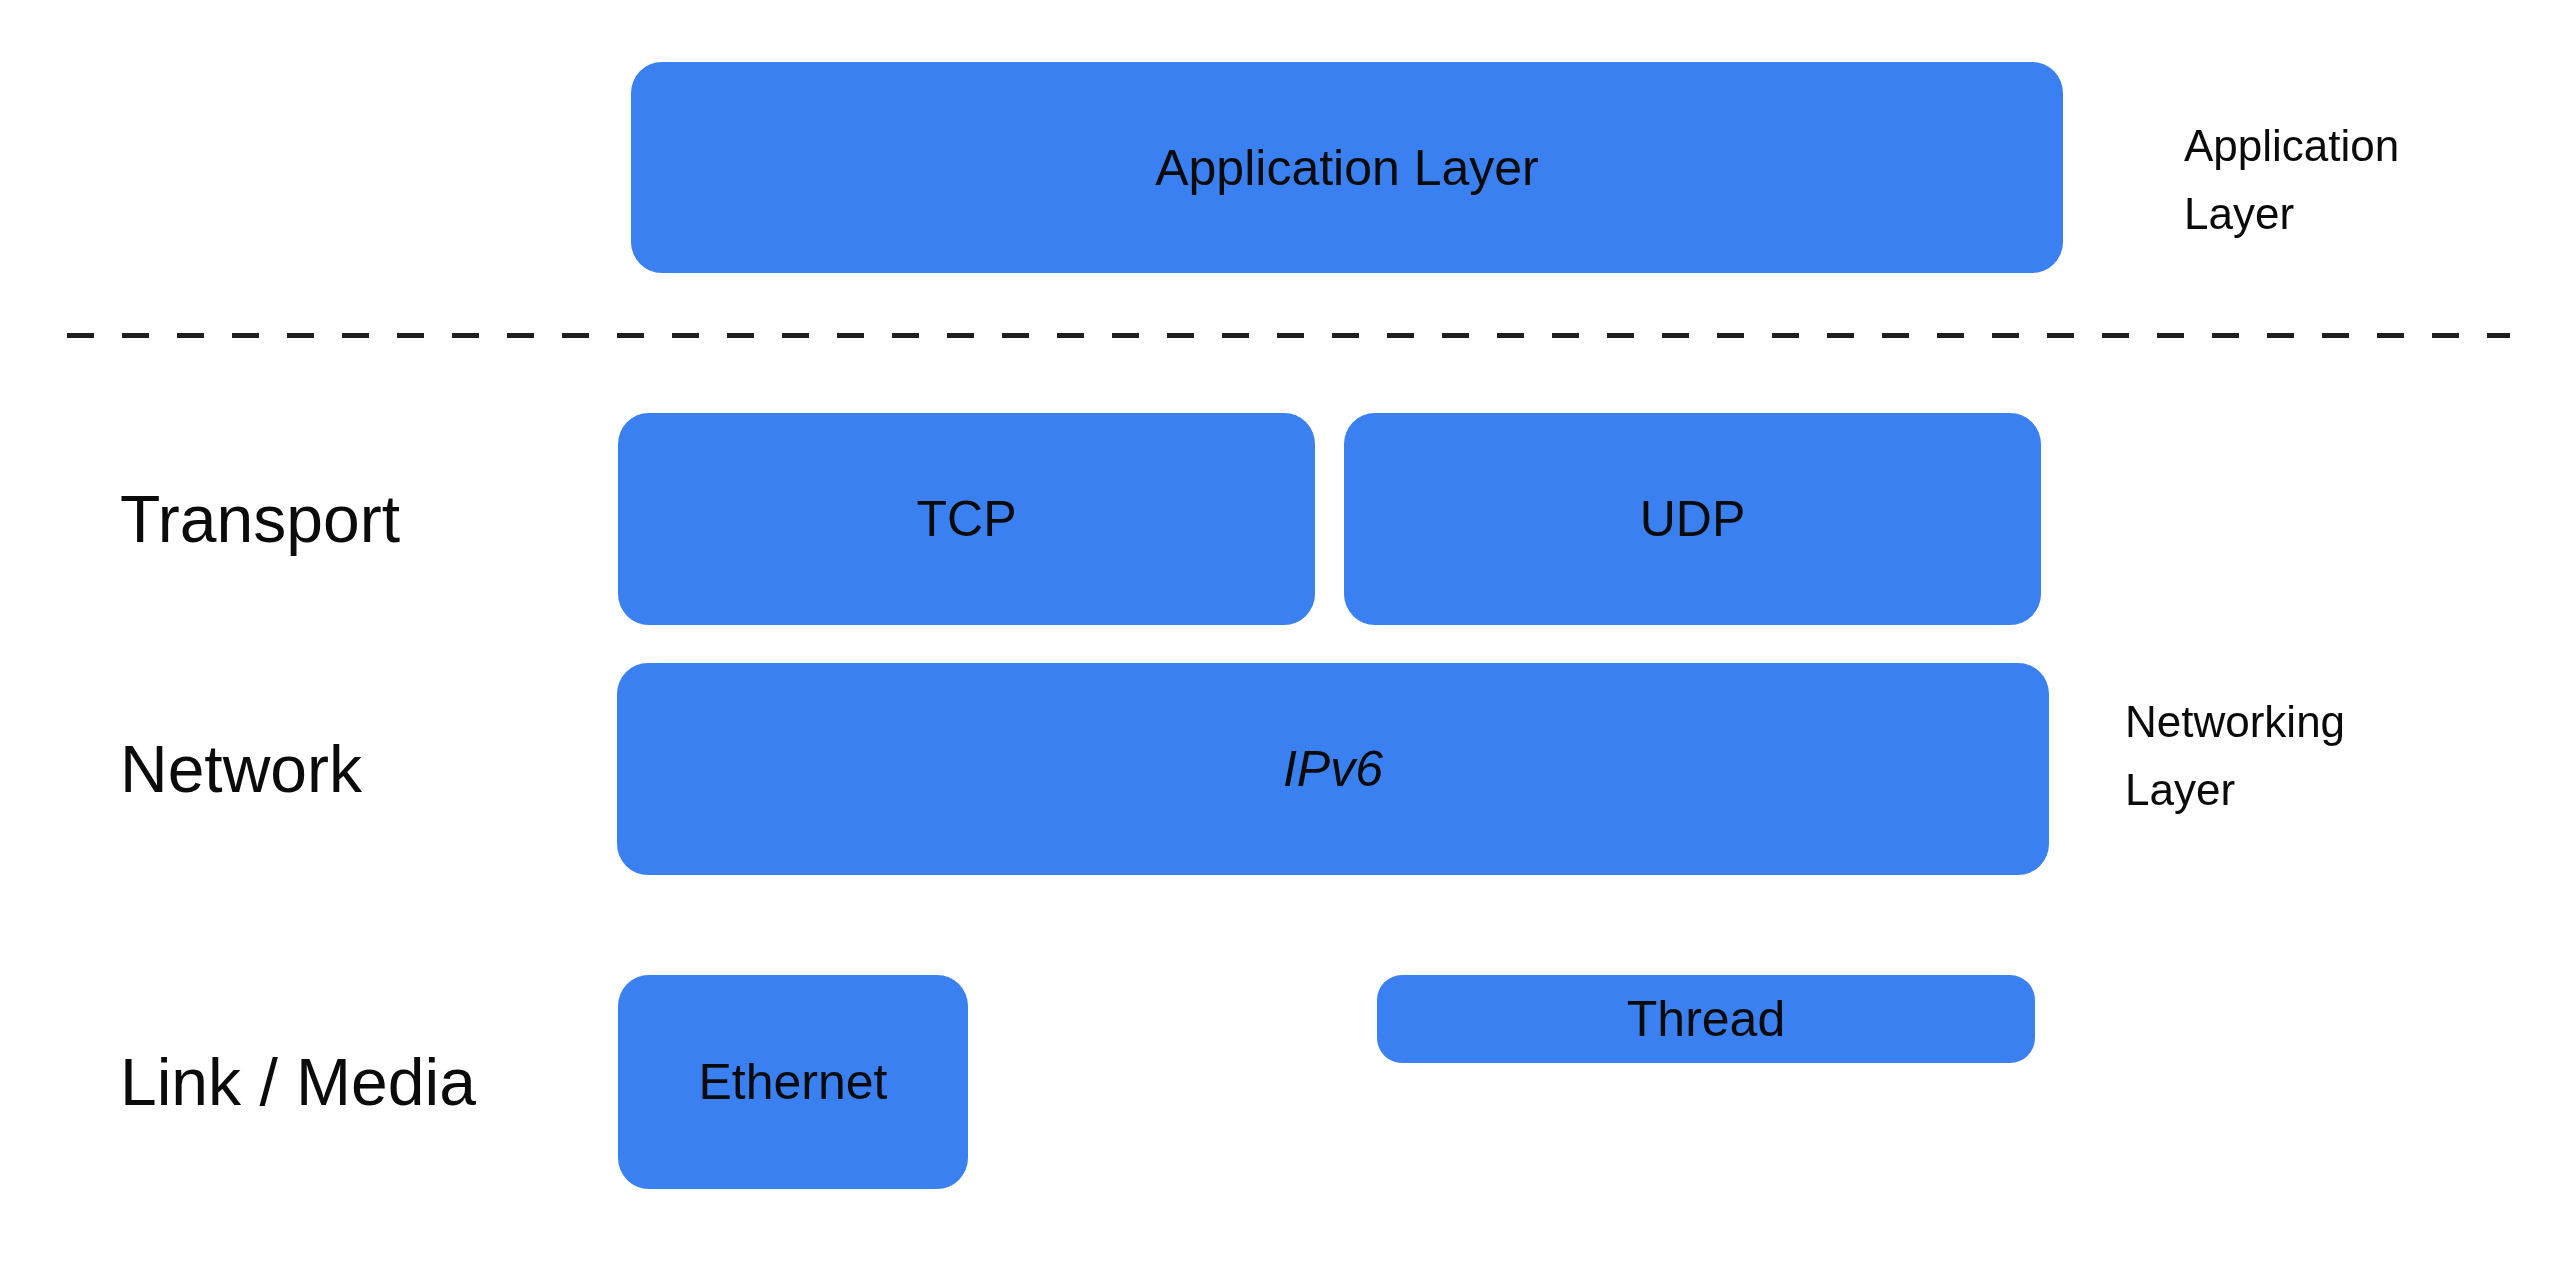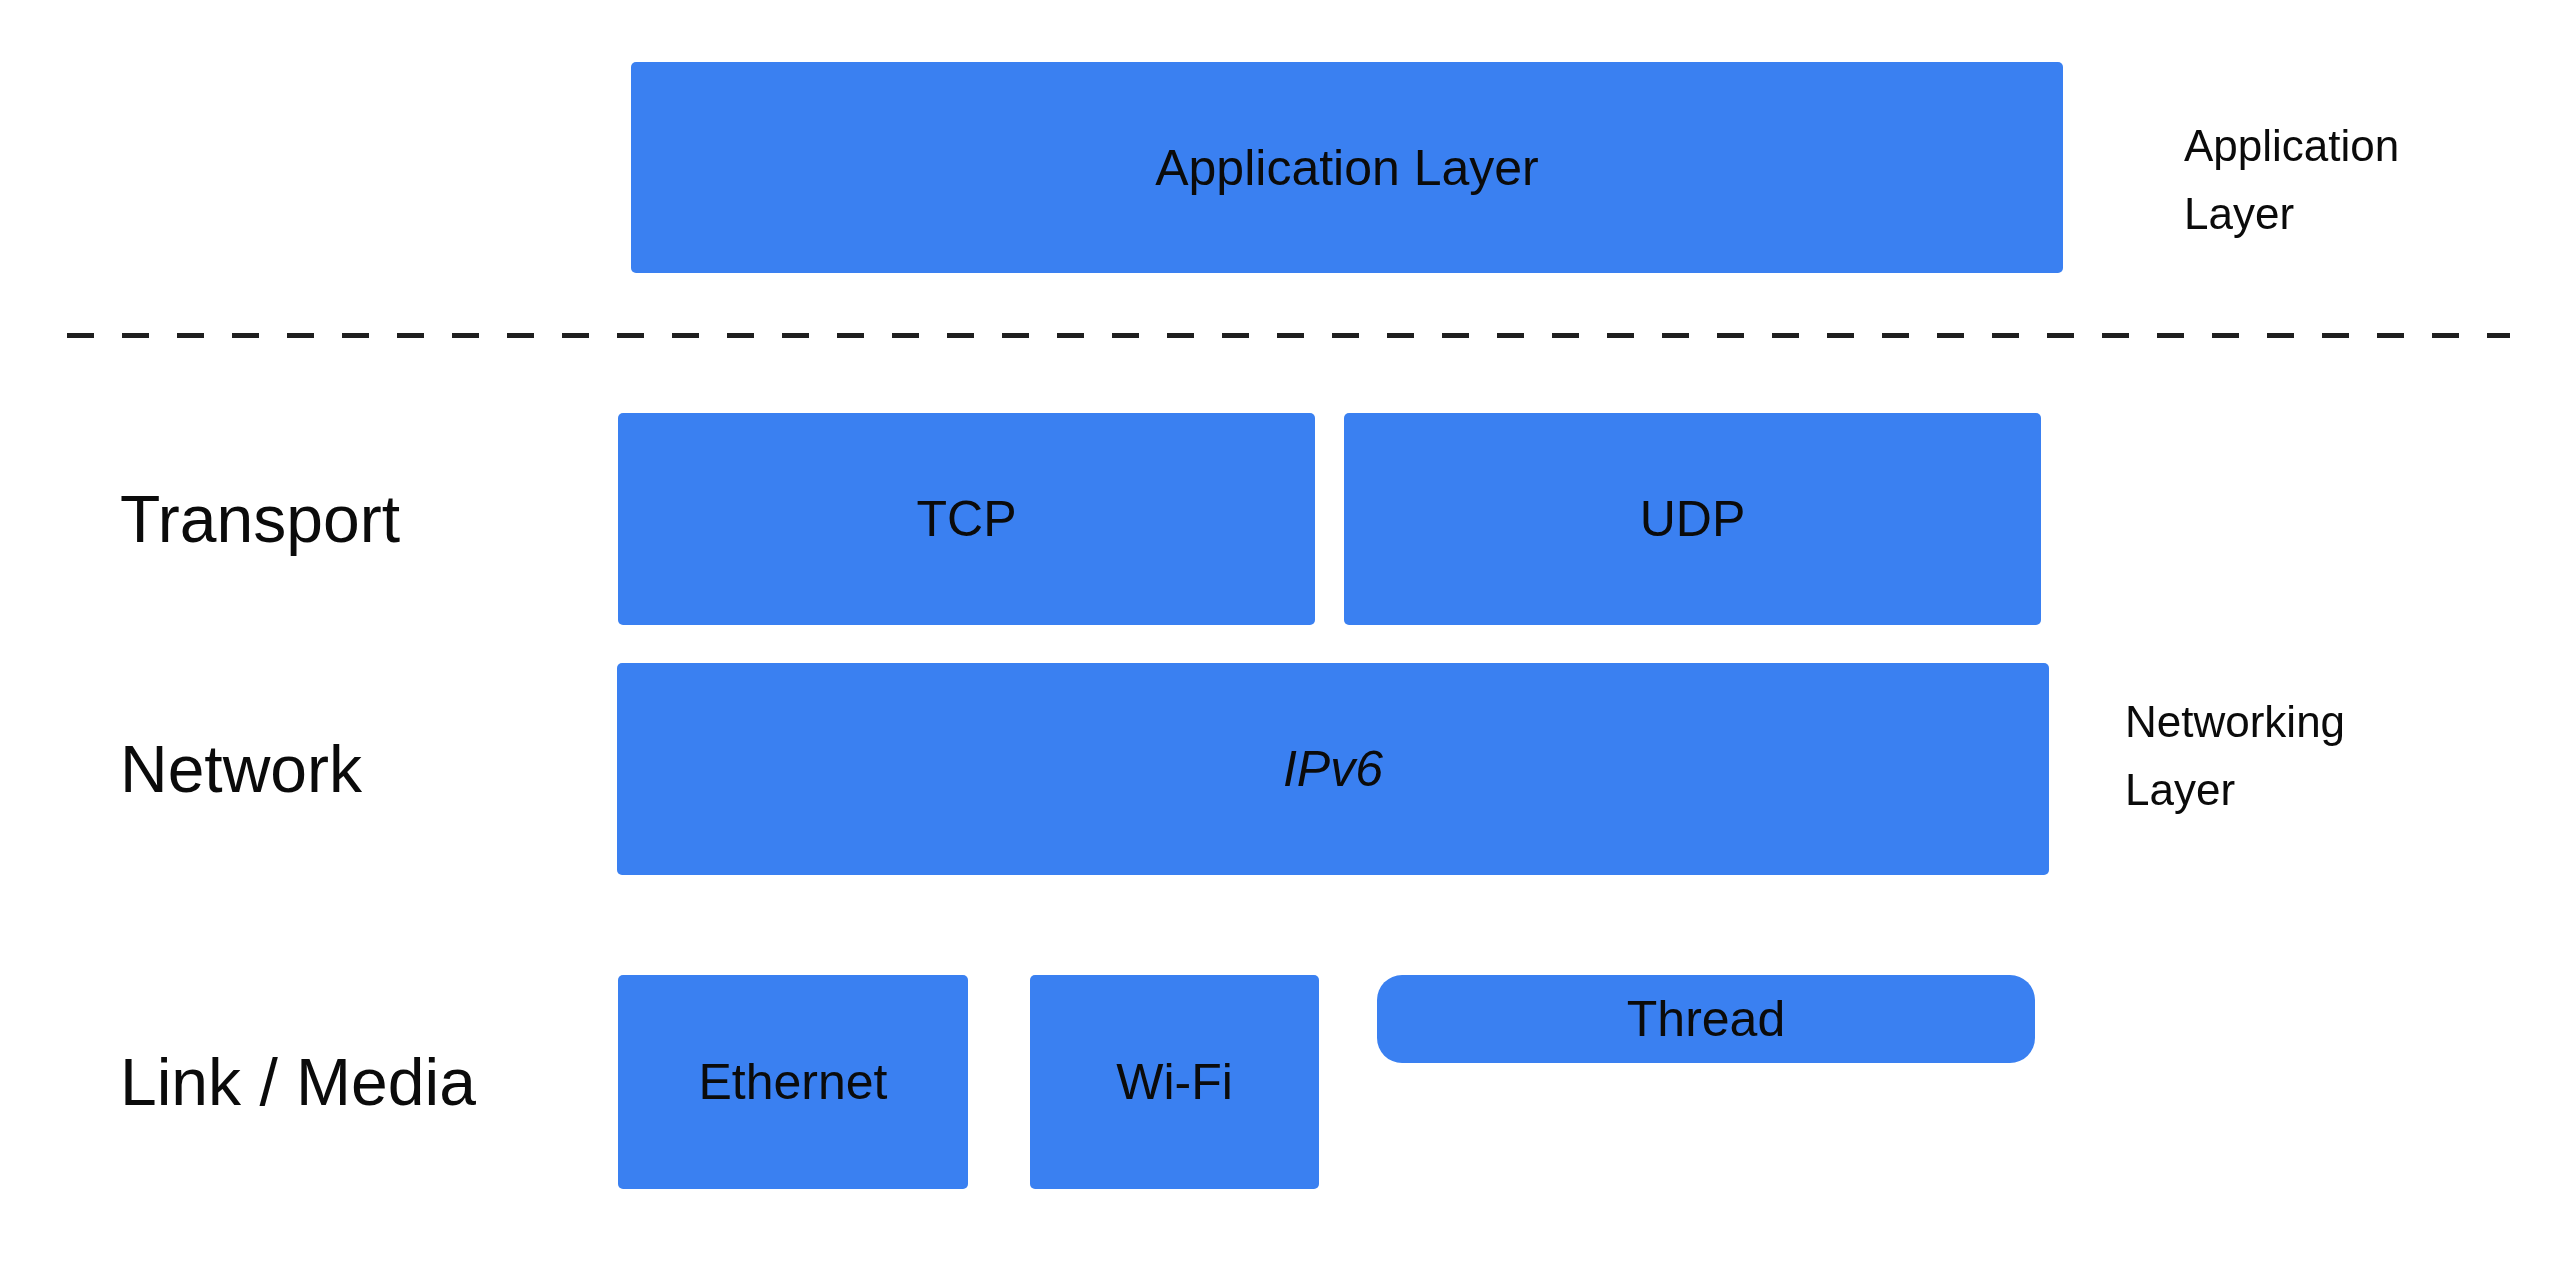--- a/index.html
+++ b/index.html
@@ -8,21 +8,21 @@
     width: 2576px;
     height: 1262px;
     background: #ffffff;
     font-family: "Liberation Sans", sans-serif;
     color: #0b0b0b;
     overflow: hidden;
   }
   .box {
     position: absolute;
     background: #3a80f1;
-    border-radius: 5px;
+    border-radius: 31px;
     display: flex;
     align-items: center;
     justify-content: center;
     font-size: 50px;
     color: #0b0b0b;
     white-space: nowrap;
   }
   .box.small { border-radius: 25px; }
   .row-label {
     position: absolute;
@@ -94,21 +94,18 @@
     <div>Networking</div>
     <div>Layer</div>
   </div>
 
   <div class="row-label" id="link-label">
     <span>Link / Media</span>
   </div>
   <div class="box" id="ethernet-box">
     <span>Ethernet</span>
   </div>
-  <div class="box" id="wifi-box">
-    <span>Wi-Fi</span>
-  </div>
   <div class="box small" id="thread-box">
     <span>Thread</span>
   </div>
 
 </div>
 
 
 </body></html>

